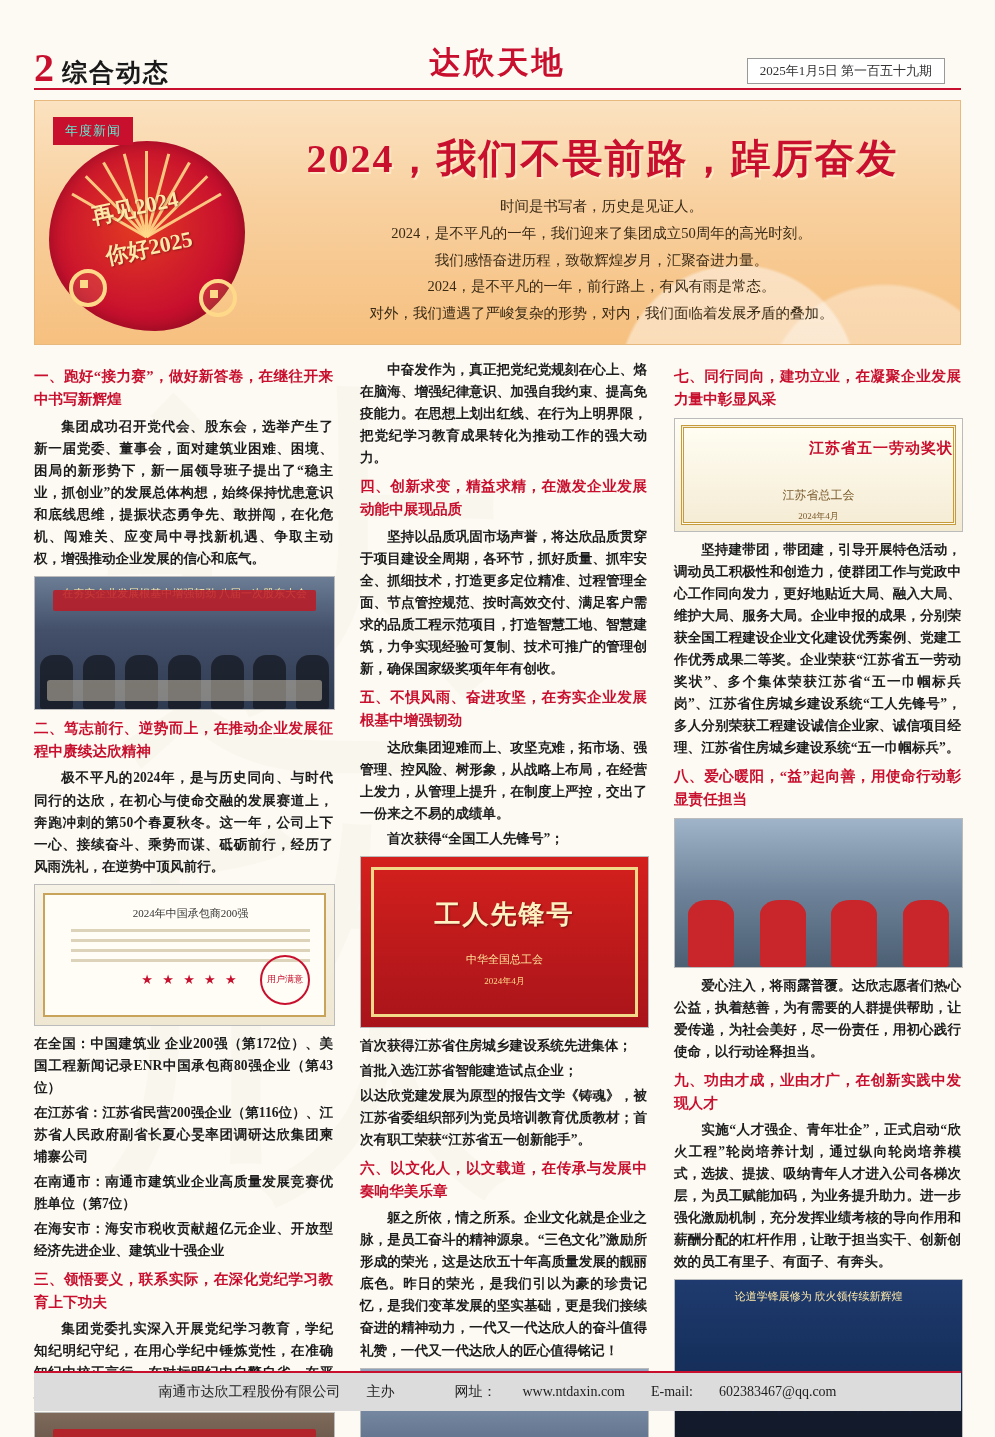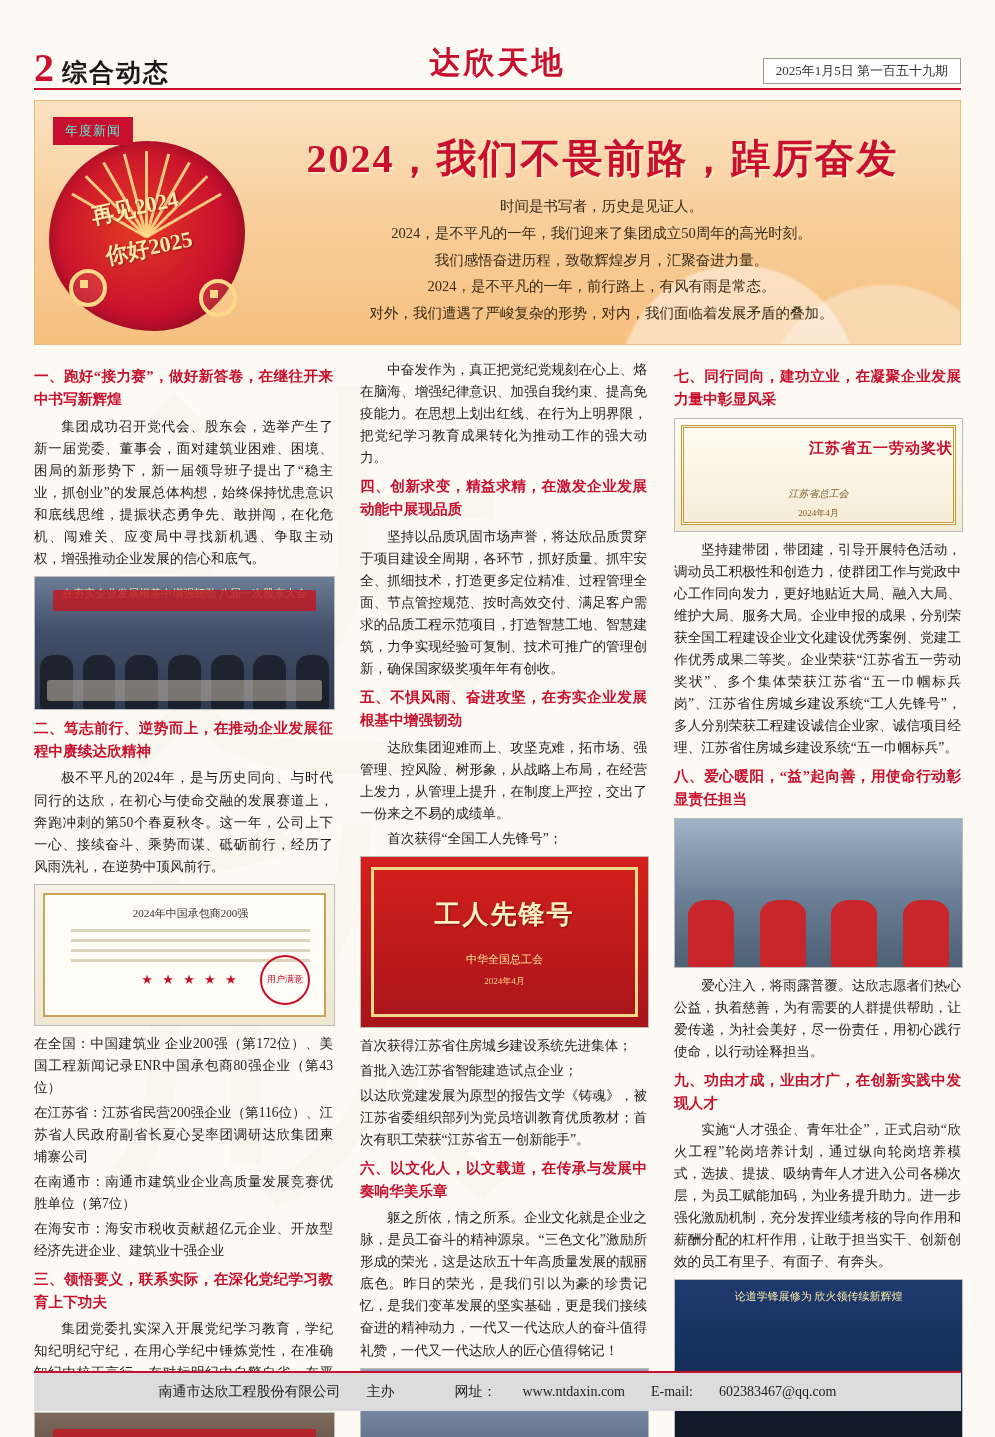--- a/index.html
+++ b/index.html
@@ -63,21 +63,21 @@
     transform: translateX(-50%);
     bottom: 4px;
     font-size: 31px;
     font-weight: bold;
     color: #c8102e;
     letter-spacing: 3px;
     font-family: "Liberation Serif", serif;
   }
   .issue-box {
     position: absolute;
-    right: 0;
+    right: 16px;
     bottom: 4px;
     border: 1px solid #999;
     padding: 3px 12px;
     font-size: 13px;
     color: #333;
     background: #fff;
   }
 
   
   .hero {
@@ -211,20 +211,21 @@
     color: #c8102e;
     font-size: 14.6px;
     font-weight: bold;
     margin: 6px 0 4px 0;
     line-height: 1.6;
     text-align: justify;
   }
   p.tx {
     margin: 0 0 3px 0;
     text-indent: 2em;
+    font-weight: bold;
   }
   p.tx.noind { text-indent: 0; }
 
   
   .photo {
     position: relative;
     width: 100%;
     margin: 6px 0 7px 0;
     border: 1px solid #bbb;
     overflow: hidden;
@@ -326,24 +327,23 @@
     box-sizing: border-box;
   }
   .award-title {
     font-size: 15px;
     color: #c8102e;
     font-weight: bold;
     letter-spacing: 1px;
     text-align: right;
   }
   .award-sub {
-    font-size: 10px;
+    font-size: 12px;
     color: #7a5a2a;
     margin-top: 26px;
-    font-style: italic;
   }
   .award-date {
     font-size: 9px;
     color: #7a5a2a;
     margin-top: 4px;
   }
   .plaque-inner {
     position: absolute;
     inset: 10px;
     border: 3px solid #f2d98a;

